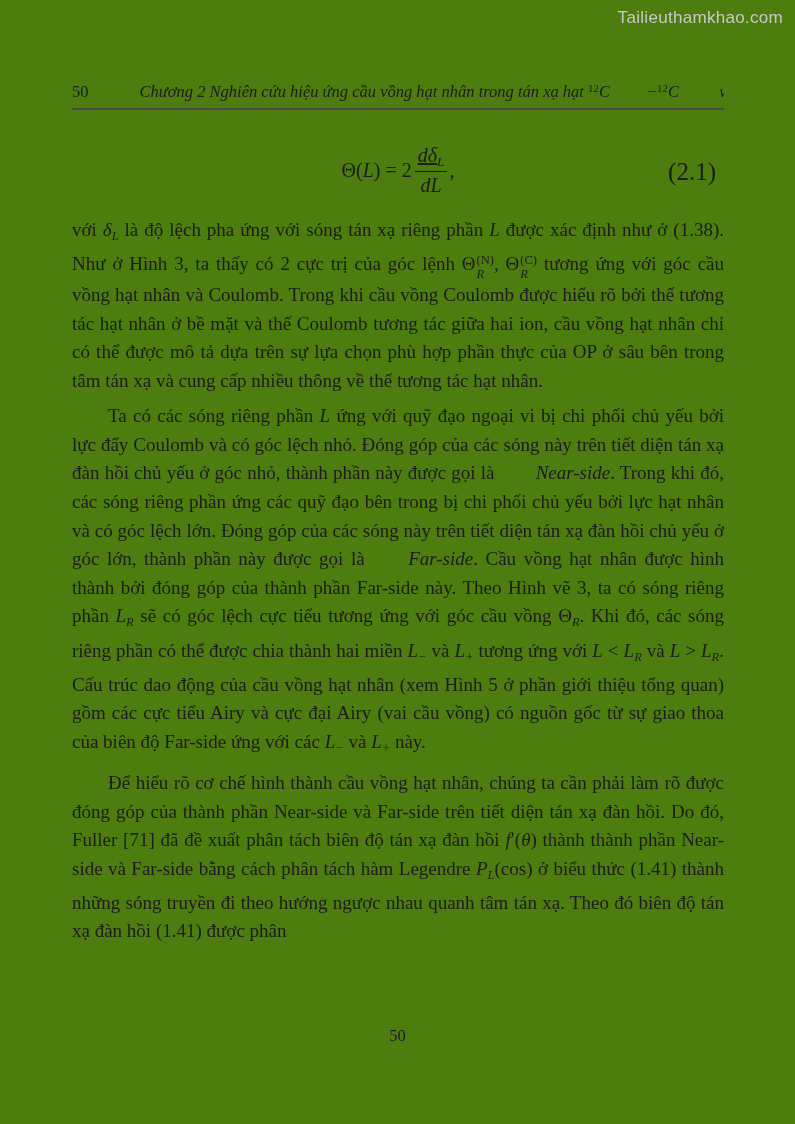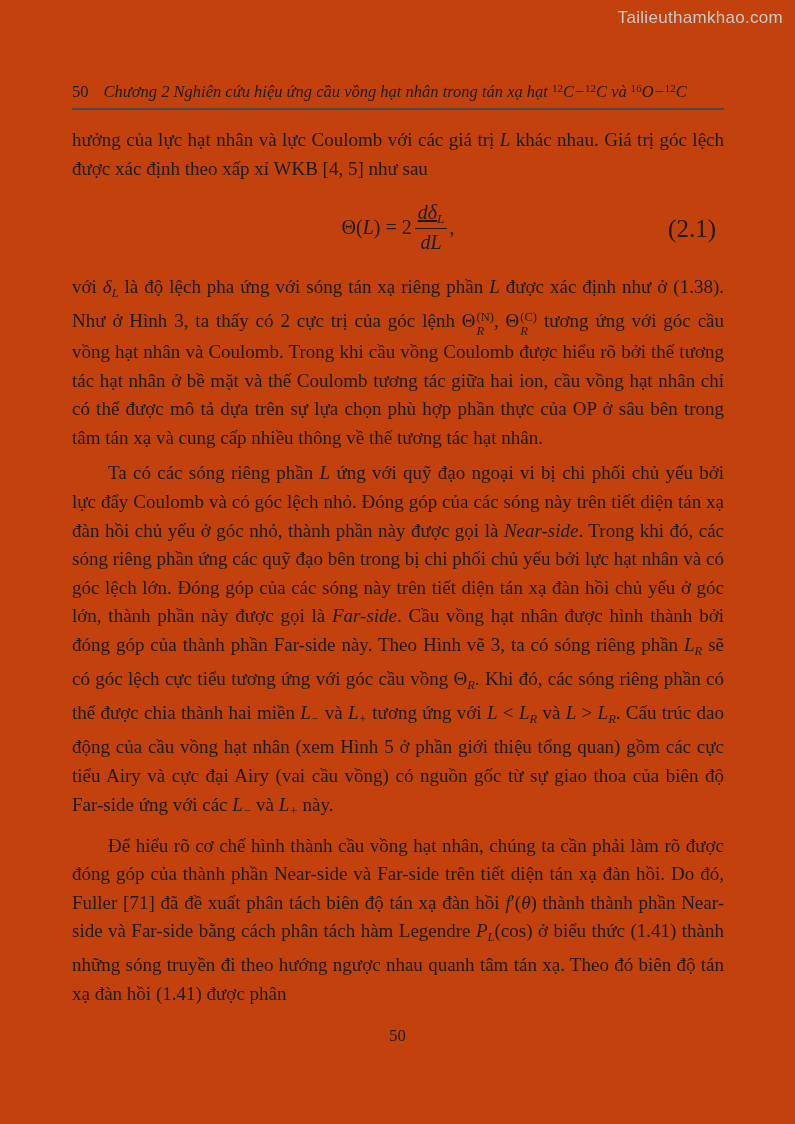--- a/index.html
+++ b/index.html
@@ -1,20 +1,20 @@
 <!DOCTYPE html>
 <html><head>
 <meta charset="utf-8">
 <style>
   html, body { margin: 0; padding: 0; background: #ffffff; }
   .page {
     position: relative;
     width: 795px;
     height: 1124px;
-    background: #c2410c;
+    background: #4d7c0f;
     overflow: hidden;
     font-family: "Liberation Serif", "DejaVu Serif", serif;
     color: #1c1c1c;
   }
   .watermark {
     position: absolute;
     top: 8px;
     right: 12px;
     font-family: "Liberation Sans", "DejaVu Sans", sans-serif;
     font-size: 17px;
@@ -59,21 +59,21 @@
   }
   .eq-num { position: absolute; right: 8px; font-size: 25px; }
   .frac {
     display: inline-block;
     vertical-align: middle;
     text-align: center;
     margin: 0 2px 4px 3px;
   }
   .frac .fr-num { display: block; padding: 0 3px 2px; border-bottom: 1.4px solid #1c1c1c; text-decoration: underline; }
   .frac .fr-den { display: block; padding-top: 1px; text-align: center; }
-  .s-i  { font-style: italic; }
+  .s-i  { font-style: italic; margin-left: 36px; }
   .s-mi { font-style: italic; }
   .s-msub { font-style: italic; font-size: 0.66em; vertical-align: -0.28em; }
   .s-sup  { font-style: normal; font-size: 0.66em; vertical-align: 0.5em; text-align: right; }
   .stack {
     display: inline-block;
     font-size: 0.66em;
     line-height: 1.12;
     text-align: left;
     vertical-align: -0.62em;
     margin-left: 1px;
@@ -95,21 +95,20 @@
 <div class="page">
 
   <div class="watermark">Tailieuthamkhao.com</div>
 
   <div class="header">
     <span class="pageno">50</span><span class="title"><span class="s-i">Chương 2 Nghiên cứu hiệu ứng cầu vồng hạt nhân trong tán xạ hạt </span><span class="s-sup">12</span><span class="s-mi">C</span><span class="s-i">−</span><span class="s-sup">12</span><span class="s-mi">C</span><span class="s-i"> và </span><span class="s-sup">16</span><span class="s-mi">O</span><span class="s-i">−</span><span class="s-sup">12</span><span class="s-mi">C</span></span>
   </div>
 
   <div class="content">
 
-    <p class="para"><span>hưởng của lực hạt nhân và lực Coulomb với các giá trị </span><span class="s-mi">L</span><span> khác nhau. Giá trị góc lệch được xác định theo xấp xỉ WKB [4, 5] như sau</span></p>
 
     <div class="eq-row">
       <span class="eq">
         <span><span>Θ(</span><span class="s-mi">L</span><span>) = 2</span></span><span class="frac"><span class="fr-num"><span class="s-mi">dδ</span><span class="s-msub">L</span></span><span class="fr-den"><span class="s-mi">dL</span></span></span><span>,</span>
       </span>
       <span class="eq-num">(2.1)</span>
     </div>
 
     <p class="para"><span>với </span><span class="s-mi">δ</span><span class="s-msub">L</span><span> là độ lệch pha ứng với sóng tán xạ riêng phần </span><span class="s-mi">L</span><span> được xác định như ở (1.38). Như ở Hình 3, ta thấy có 2 cực trị của góc lệnh </span><span>Θ</span><span class="stack"><span class="st-sup">(N)</span><span class="st-sub">R</span></span><span>, </span><span>Θ</span><span class="stack"><span class="st-sup">(C)</span><span class="st-sub">R</span></span><span> tương ứng với góc cầu vồng hạt nhân và Coulomb. Trong khi cầu vồng Coulomb được hiểu rõ bởi thế tương tác hạt nhân ở bề mặt và thế Coulomb tương tác giữa hai ion, cầu vồng hạt nhân chỉ có thể được mô tả dựa trên sự lựa chọn phù hợp phần thực của OP ở sâu bên trong tâm tán xạ và cung cấp nhiều thông về thế tương tác hạt nhân.</span></p>
 

